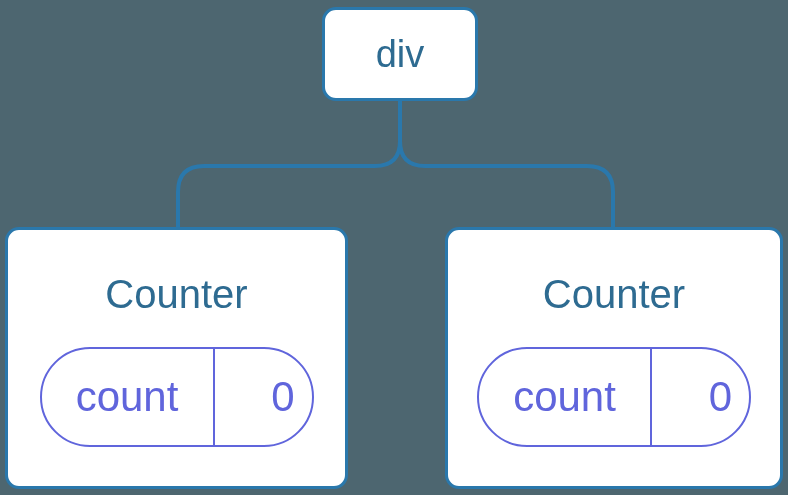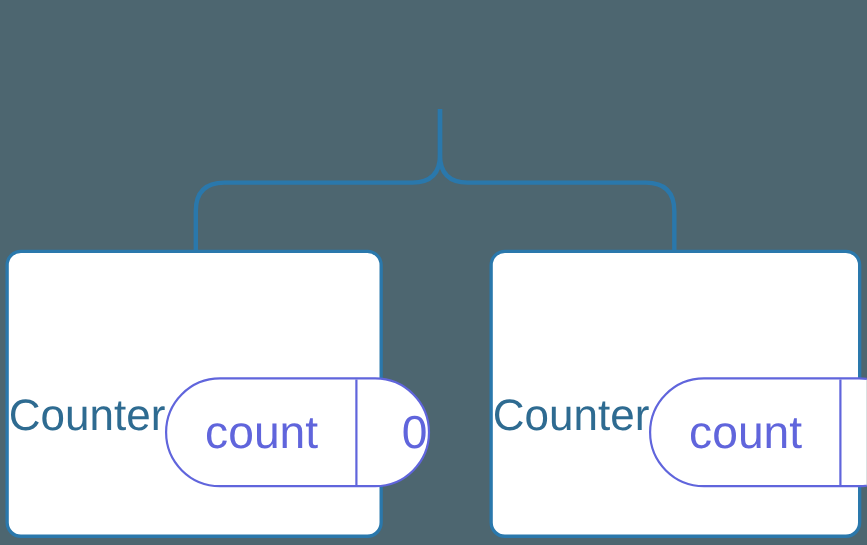--- a/index.html
+++ b/index.html
@@ -43,21 +43,21 @@
   .node-label{
     color:var(--node-text);
     font-size:38px;font-weight:500;line-height:1;
   }
   .card{
     position:absolute;top:227px;height:262px;
     background:var(--card-background);
     border:3px solid var(--node-border);
     border-radius:14px;
     box-sizing:border-box;
-    display:flex;flex-direction:row;align-items:center;
+    display:flex;flex-direction:column;align-items:center;
     padding-top:40px;
   }
   .card-left{left:5px;width:343px;}
   .card-right{left:445px;width:338px;}
   .card-title{
     color:var(--node-text);
     font-size:40px;font-weight:500;line-height:48px;
     text-align:center;
   }
   .state-pill{
@@ -87,20 +87,23 @@
 </head>
 <body>
 
 <div class="stage">
 
   <svg class="connector" viewBox="0 0 788 495" aria-hidden="true">
     <path class="branch" d="M 400 99 L 400 141 Q 400 166 375 166 L 204 166 Q 178 166 178 192 L 178 229"></path>
     <path class="branch" d="M 400 99 L 400 141 Q 400 166 425 166 L 587 166 Q 613 166 613 192 L 613 229"></path>
   </svg>
 
+  <div class="node root-node">
+    <span class="node-label">div</span>
+  </div>
 
   <div class="card card-left">
     <div class="card-title">Counter</div>
     <div class="state-pill">
       <span class="state-key">count</span>
       <span class="state-value">0</span>
     </div>
   </div>
 
   <div class="card card-right">

